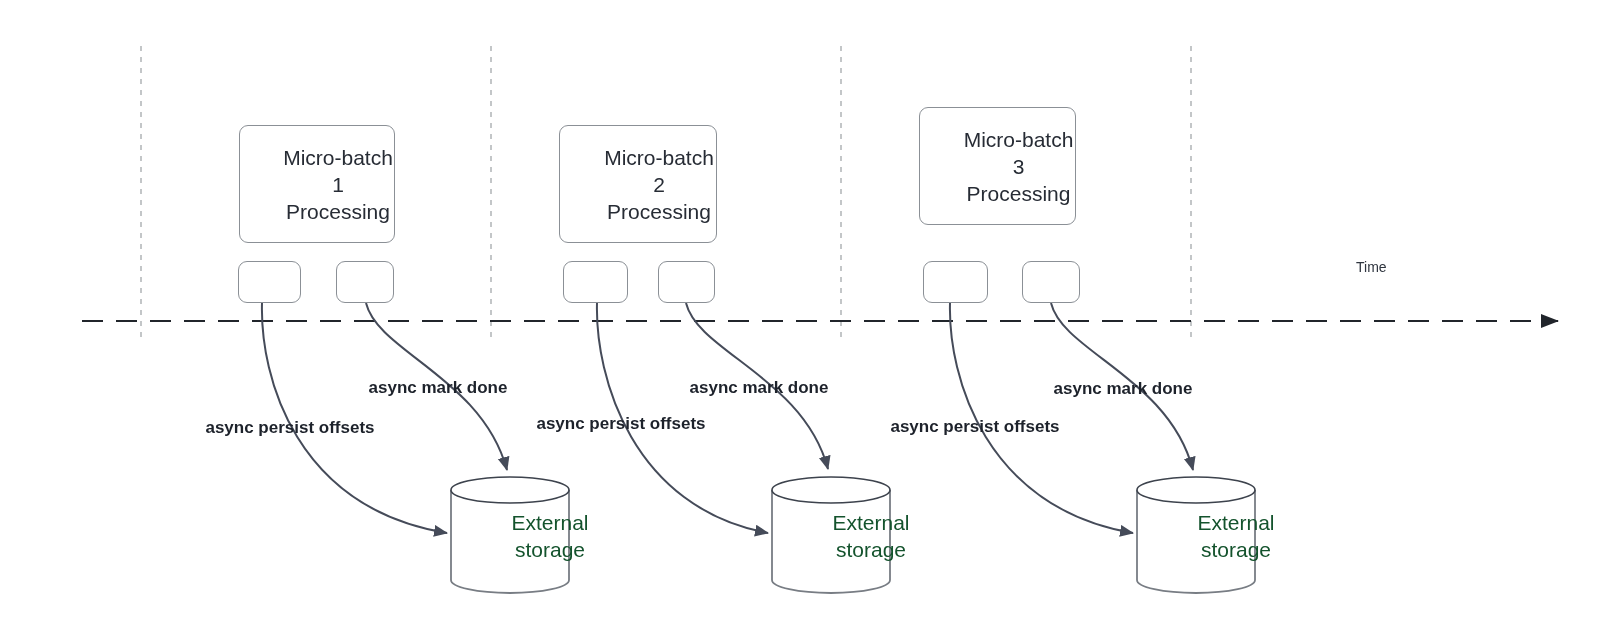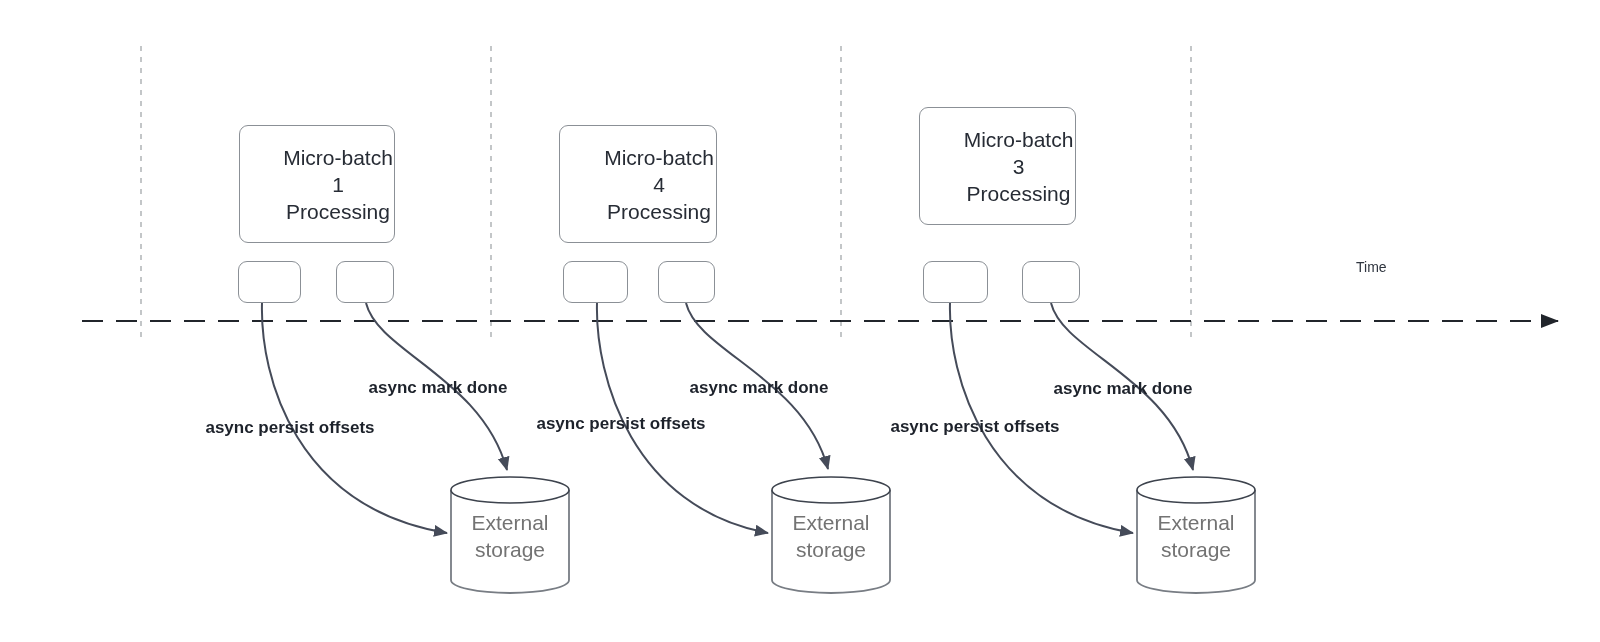--- a/index.html
+++ b/index.html
@@ -17,21 +17,21 @@
   .task-box{
     position:absolute;box-sizing:border-box;background:#ffffff;
     border:1.6px solid #8b9096;border-radius:9px;z-index:2;
   }
   .async-label{
     position:absolute;transform:translate(-50%,-50%);white-space:nowrap;
     font-size:17px;font-weight:bold;color:#1d222b;z-index:3;
   }
   .storage-label{
     position:absolute;width:118px;text-align:center;
-    font-size:21px;line-height:27px;color:#737373;z-index:3;
+    font-size:21px;line-height:27px;color:#14532d;z-index:3;padding-left:40px;
   }
   .time-label{
     position:absolute;font-size:14px;color:#2f353f;z-index:3;
   }
   svg{display:block;}
 </style>
 </head>
 <body>
 
 <div class="canvas">
@@ -83,21 +83,21 @@
   <div class="task-box" style="left:238px;top:261px;width:63px;height:42px;"></div>
   <div class="task-box" style="left:336px;top:261px;width:58px;height:42px;"></div>
   <div class="async-label" style="left:290px;top:428px;">async persist offsets</div>
   <div class="async-label" style="left:438px;top:388px;">async mark done</div>
   <div class="storage-label" style="left:451px;top:509px;">
     <div>External</div>
     <div>storage</div>
   </div>
 
   <div class="process-box" style="left:559px;top:125px;width:158px;height:118px;">
-    <div>Micro-batch 4</div>
+    <div>Micro-batch 2</div>
     <div>Processing</div>
   </div>
   <div class="task-box" style="left:563px;top:261px;width:65px;height:42px;"></div>
   <div class="task-box" style="left:658px;top:261px;width:57px;height:42px;"></div>
   <div class="async-label" style="left:621px;top:424px;">async persist offsets</div>
   <div class="async-label" style="left:759px;top:388px;">async mark done</div>
   <div class="storage-label" style="left:772px;top:509px;">
     <div>External</div>
     <div>storage</div>
   </div>

